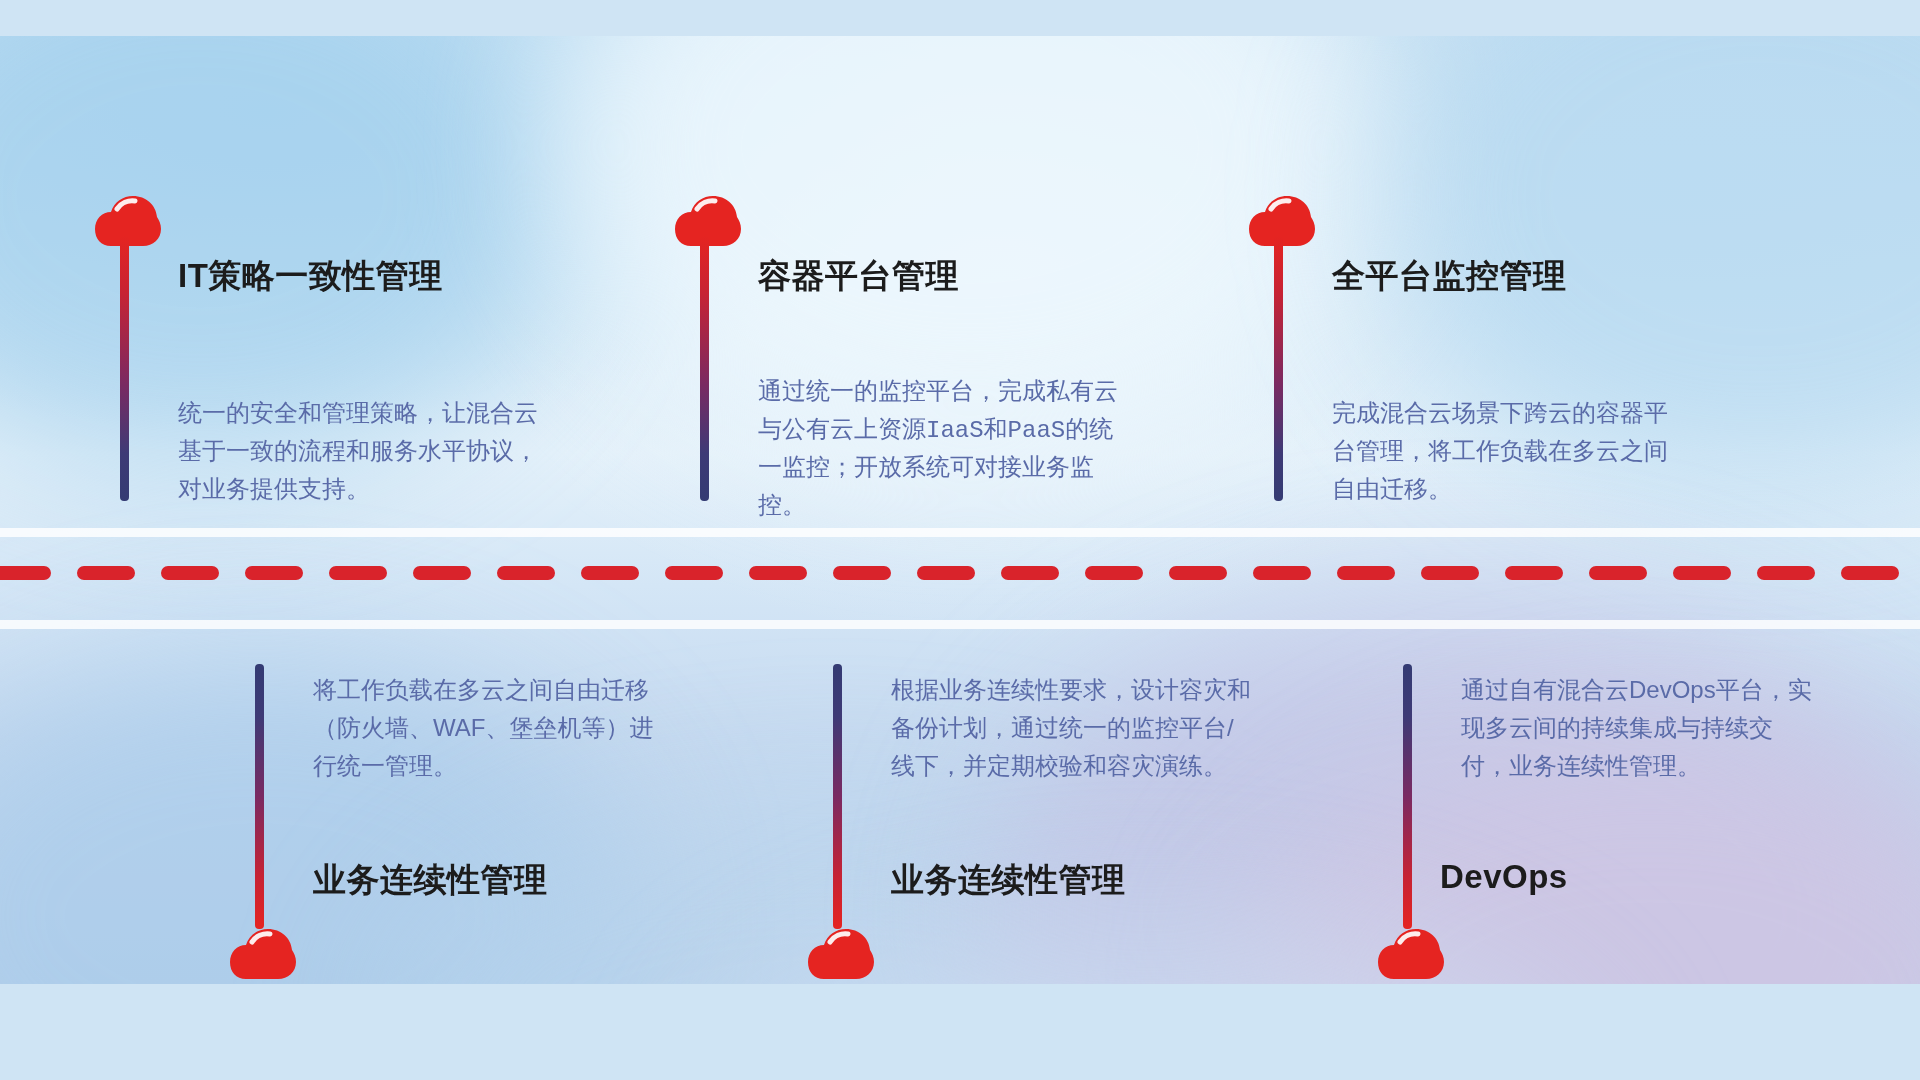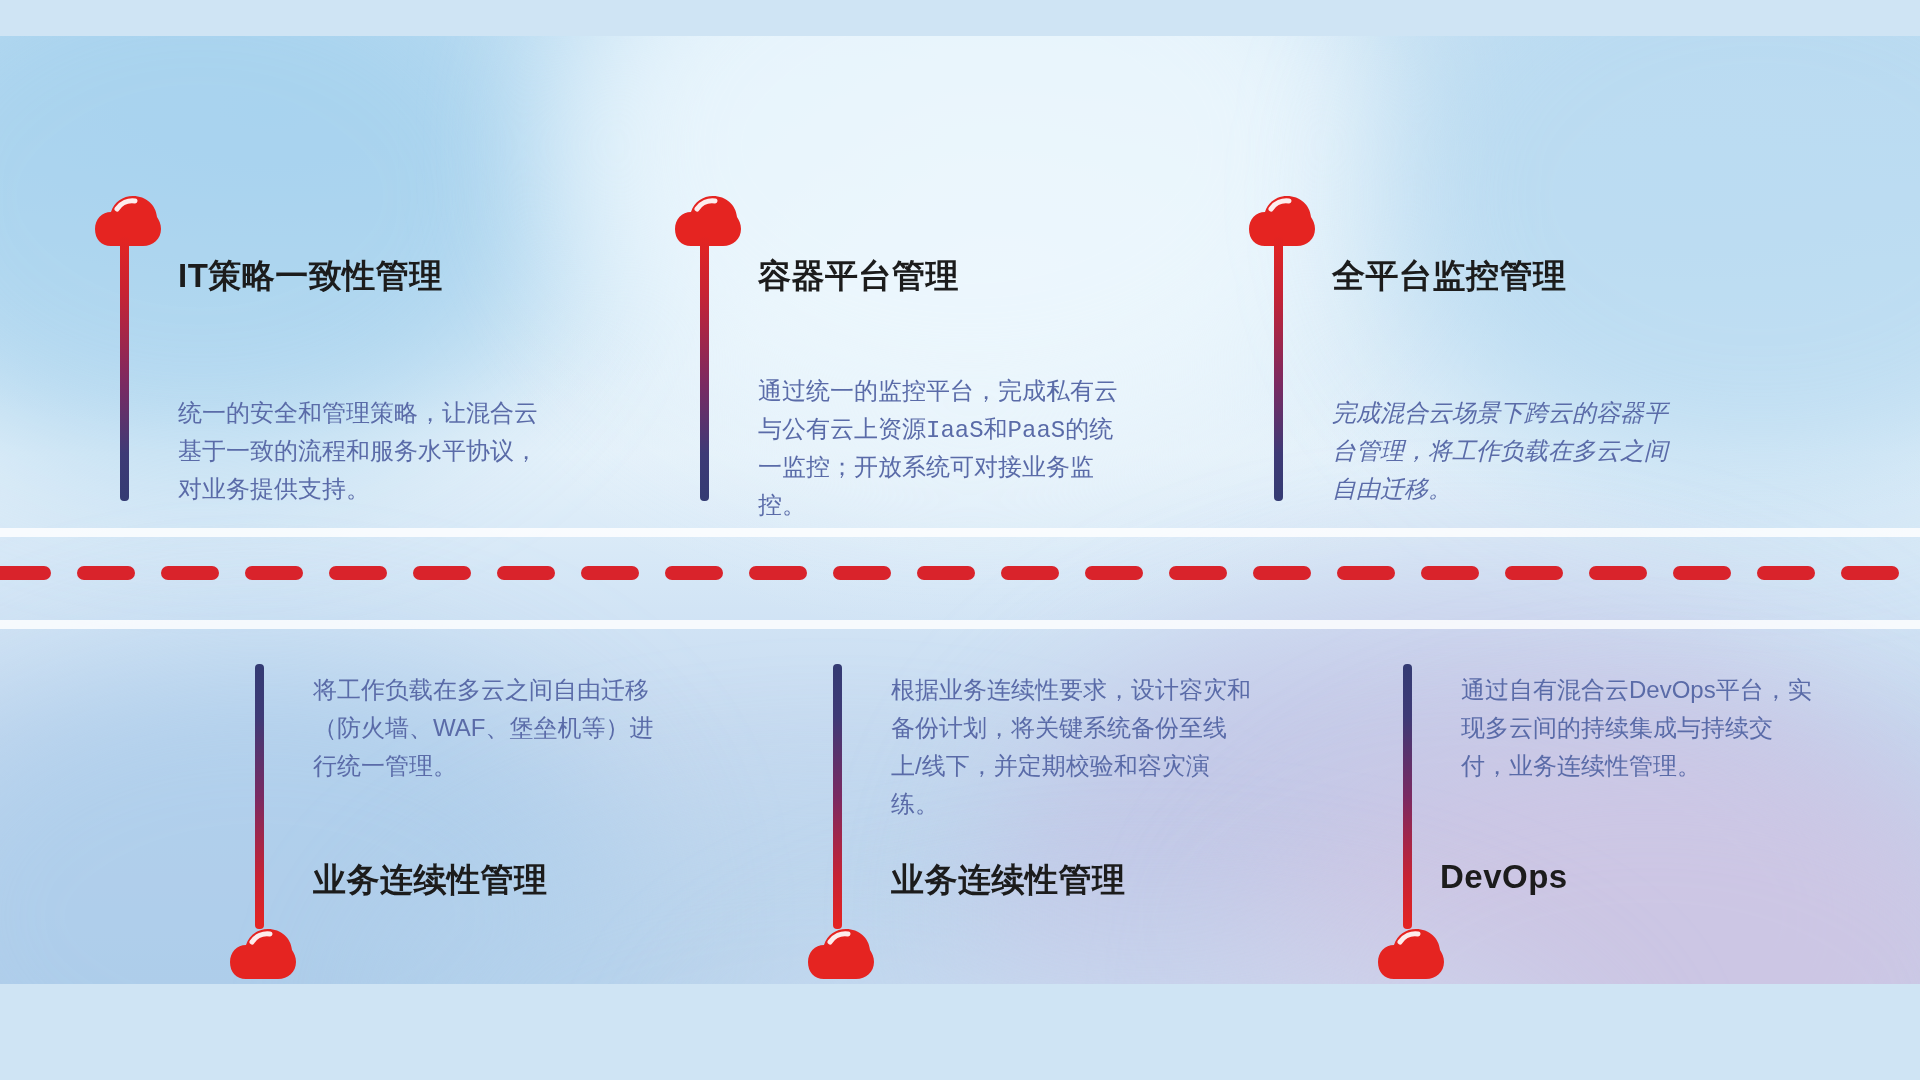--- a/index.html
+++ b/index.html
@@ -142,21 +142,21 @@
     <div class="body-text" style="left:758px; top:338px;font-family:Liberation Mono, monospace;">通过统一的监控平台，完成私有云与公有云上资源IaaS和PaaS的统一监控；开放系统可对接业务监控。</div>
   </div>
 
   <div class="col">
     <svg class="cloud-pin" style="left:1249px; top:160px;" viewBox="0 0 66 52">
       <path d="M16 50 C6 50 0 43 0 33 C0 23 7 16 16 16 C19 6 28 0 38 0 C51 0 61 9 62 21 C64 24 66 28 66 33 C66 43 58 50 48 50 Z" fill="#e52421"></path>
       <path d="M22 13 C26 7 33 4 40 5" stroke="#ffffff" stroke-width="5" stroke-linecap="round" fill="none" opacity="0.92"></path>
     </svg>
     <div class="bar bar-top" style="left:1274px; top:200px; height:265px;"></div>
     <div class="heading" style="left:1332px; top:218px;">全平台监控管理</div>
-    <div class="body-text narrow" style="left:1332px; top:358px;font-style:italic;">完成混合云场景下跨云的容器平台管理，将工作负载在多云之间自由迁移。</div>
+    <div class="body-text narrow" style="left:1332px; top:358px;">完成混合云场景下跨云的容器平台管理，将工作负载在多云之间自由迁移。</div>
   </div>
 
   <div id="divider">
     <div class="band band-top"></div>
     <svg class="dash-line" viewBox="0 0 1920 14" preserveAspectRatio="none">
       <line x1="0" y1="7" x2="1920" y2="7" stroke="#d9232b" stroke-width="14" stroke-linecap="round" stroke-dasharray="44 40"></line>
     </svg>
     <div class="band band-bottom"></div>
   </div>
 
@@ -165,21 +165,21 @@
     <div class="body-text" style="left:313px; top:635px;">将工作负载在多云之间自由迁移（防火墙、WAF、堡垒机等）进行统一管理。</div>
     <div class="heading" style="left:313px; top:822px;">业务连续性管理</div>
     <svg class="cloud-pin" style="left:230px; top:893px;" viewBox="0 0 66 52">
       <path d="M16 50 C6 50 0 43 0 33 C0 23 7 16 16 16 C19 6 28 0 38 0 C51 0 61 9 62 21 C64 24 66 28 66 33 C66 43 58 50 48 50 Z" fill="#e52421"></path>
       <path d="M22 13 C26 7 33 4 40 5" stroke="#ffffff" stroke-width="5" stroke-linecap="round" fill="none" opacity="0.92"></path>
     </svg>
   </div>
 
   <div class="col">
     <div class="bar bar-bottom" style="left:833px; top:628px; height:265px;"></div>
-    <div class="body-text" style="left:891px; top:635px;">根据业务连续性要求，设计容灾和备份计划，将关键系统备份至线上/线下，并定期校验和容灾演练。</div>
+    <div class="body-text" style="left:891px; top:635px;">根据业务连续性要求，设计容灾和备份计划，通过统一的监控平台/线下，并定期校验和容灾演练。</div>
     <div class="heading" style="left:891px; top:822px;text-align:center;">业务连续性管理</div>
     <svg class="cloud-pin" style="left:808px; top:893px;" viewBox="0 0 66 52">
       <path d="M16 50 C6 50 0 43 0 33 C0 23 7 16 16 16 C19 6 28 0 38 0 C51 0 61 9 62 21 C64 24 66 28 66 33 C66 43 58 50 48 50 Z" fill="#e52421"></path>
       <path d="M22 13 C26 7 33 4 40 5" stroke="#ffffff" stroke-width="5" stroke-linecap="round" fill="none" opacity="0.92"></path>
     </svg>
   </div>
 
   <div class="col">
     <div class="bar bar-bottom" style="left:1403px; top:628px; height:265px;"></div>
     <div class="body-text narrow" style="left:1461px; top:635px;">通过自有混合云DevOps平台，实现多云间的持续集成与持续交付，业务连续性管理。</div>

